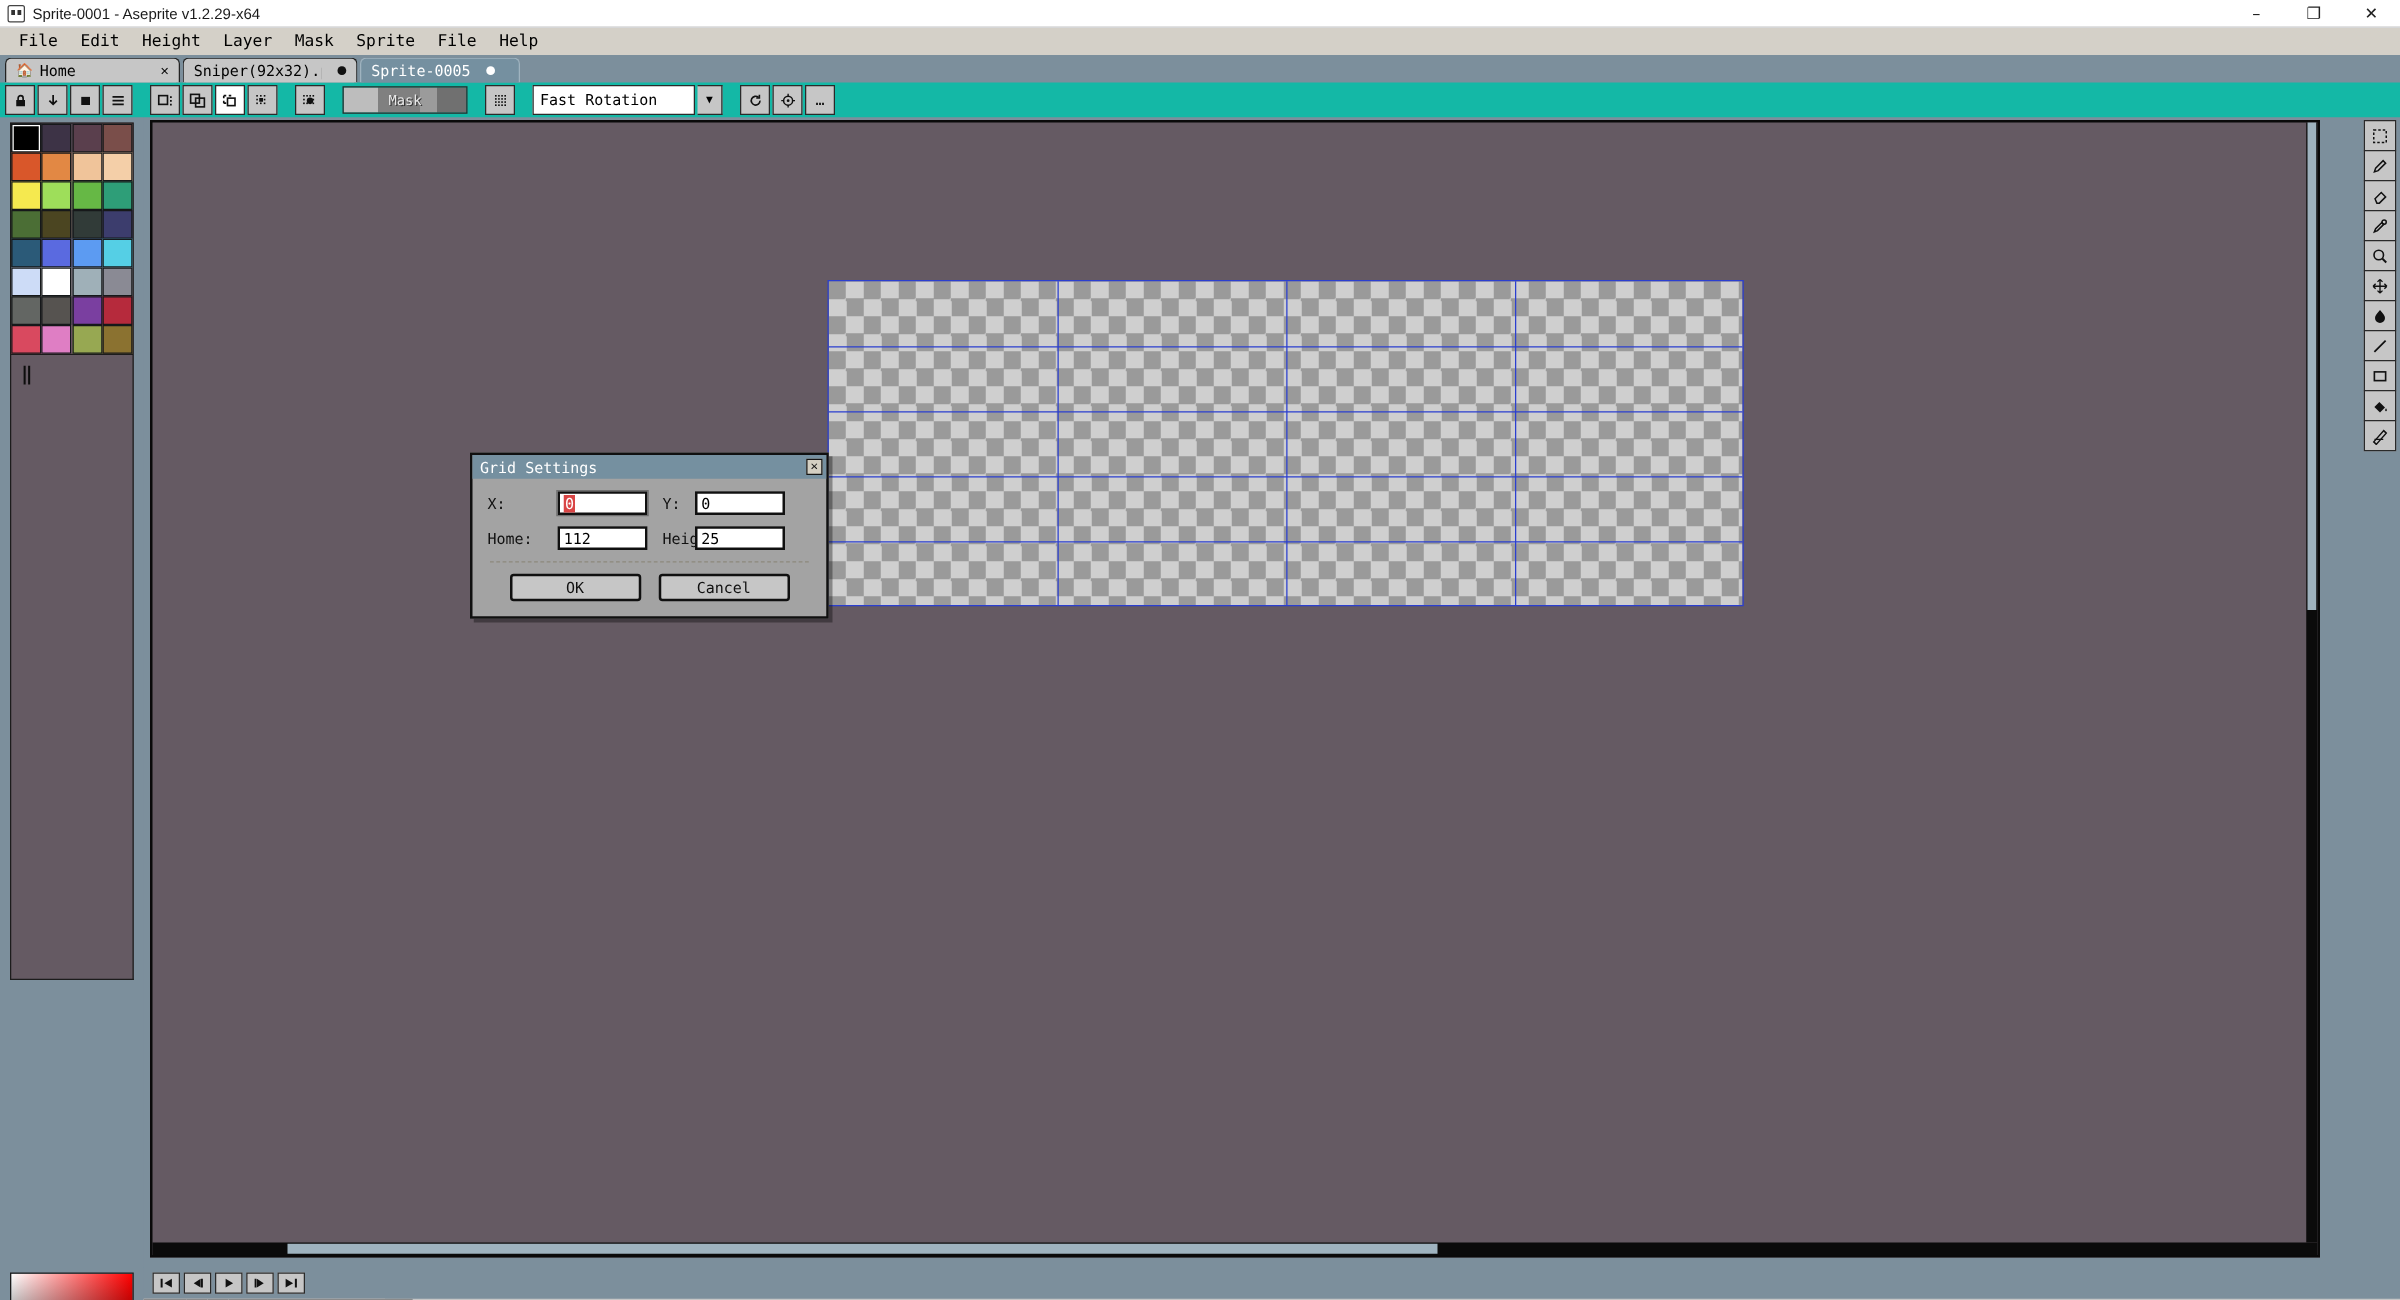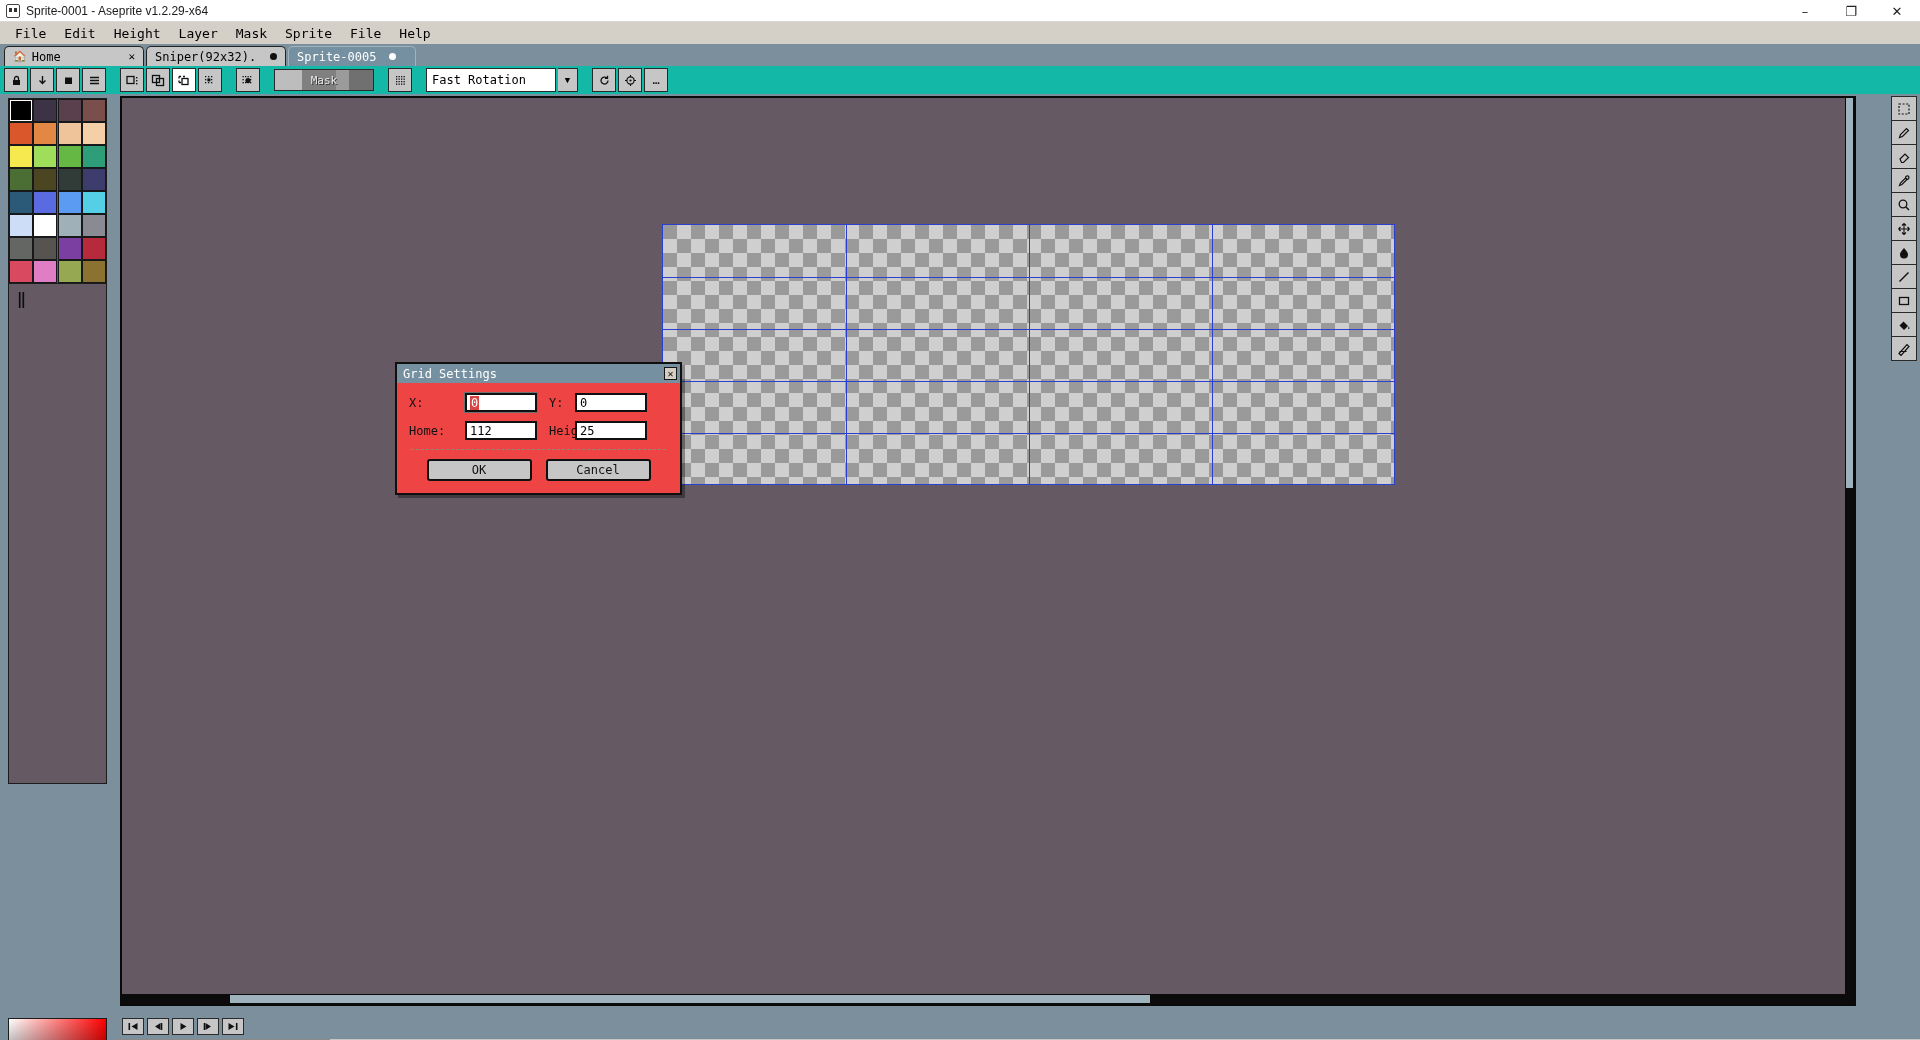--- a/index.html
+++ b/index.html
@@ -151,22 +151,22 @@
     display:flex;align-items:center;padding-left:4px;font-size:12px;color:#111;
   }
   .fcell{
     width:22px;height:17px;border:1px solid #8a8a8a;background:#b4b4b4;
     display:flex;align-items:center;justify-content:center;font-size:11px;color:#111;flex:none;
   }
   .fcell.hdr{background:#8ca2ae;color:#fff;}
 
   
   #dialog{
-    position:absolute;left:280px;top:268px;width:287px;
-    background:#ef4444;border:2px solid #101010;
+    position:absolute;left:261px;top:268px;width:287px;
+    background:#a3a3a3;border:2px solid #101010;
     box-shadow:3px 3px 0 rgba(0,0,0,.35);
     font-family:"DejaVu Sans Mono","Liberation Mono",monospace;
     z-index:50;
   }
   #dlgtitle{
     height:19px;background:#7590a0;display:flex;align-items:center;
     padding:0 3px 0 6px;color:#fff;font-size:12px;
   }
   #dlgtitle span.t{flex:1;}
   #dlgclose{

